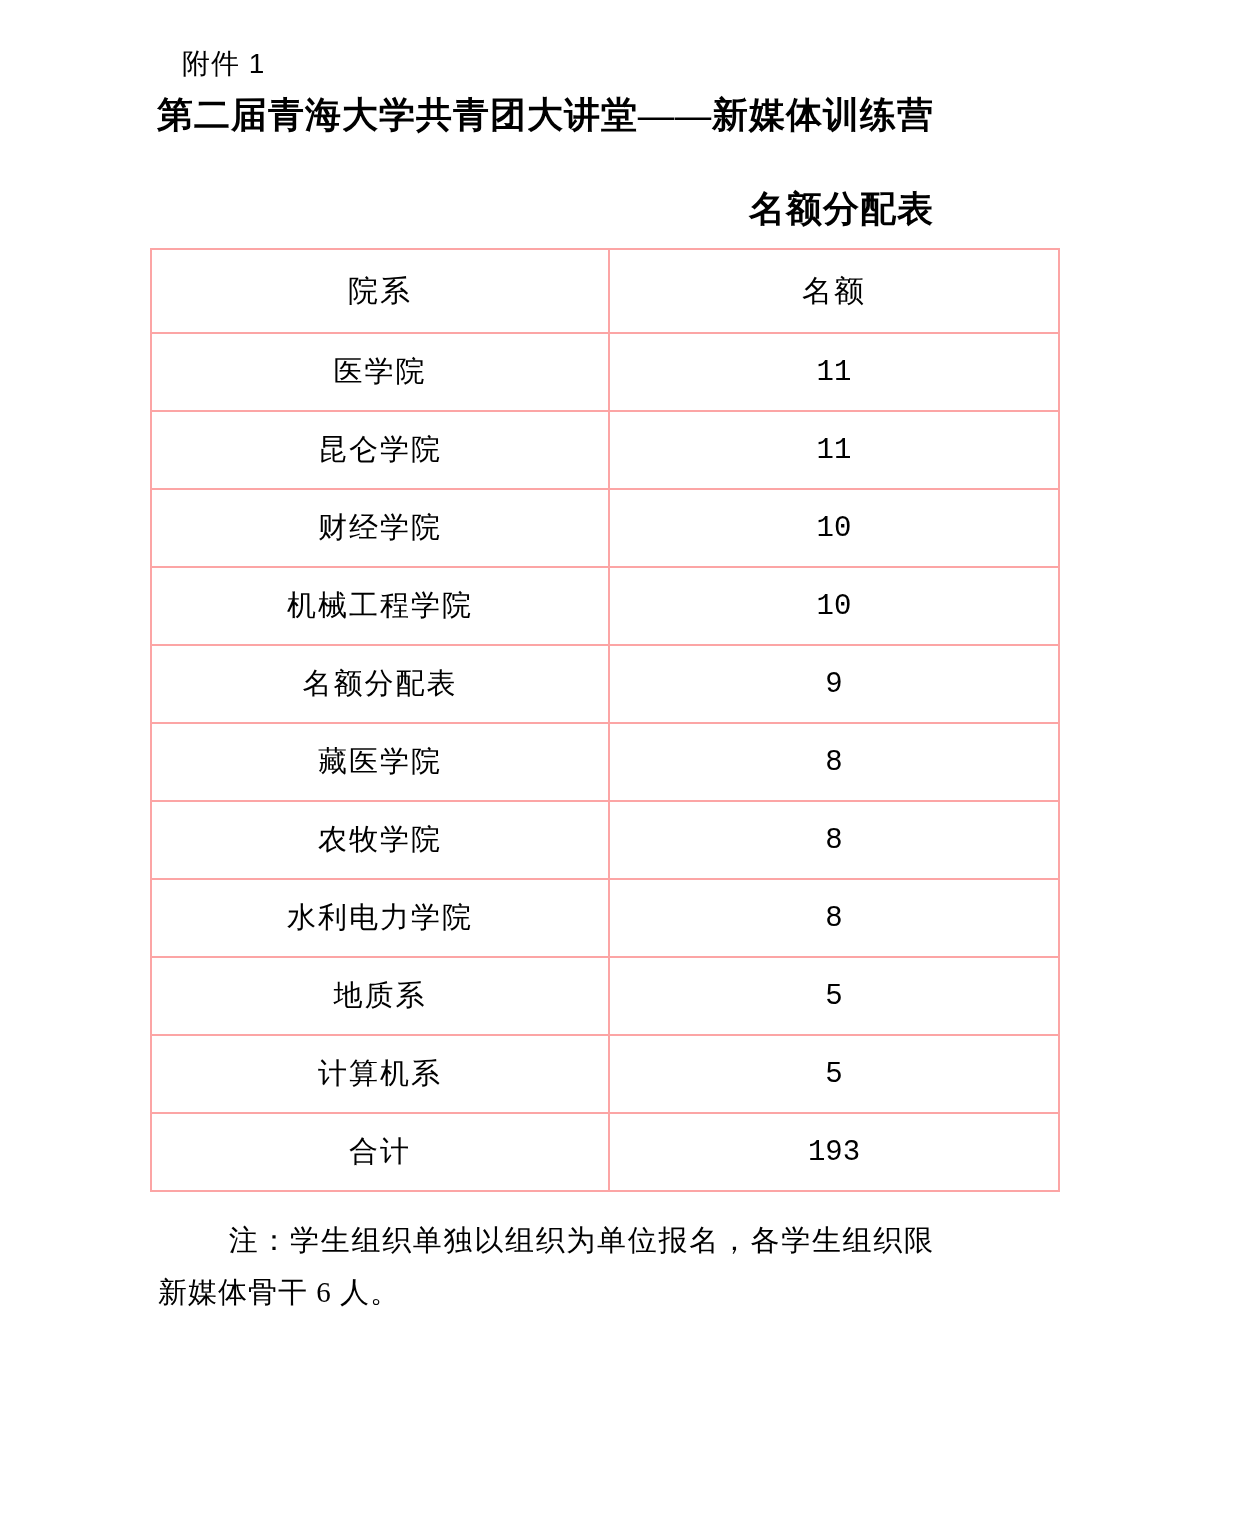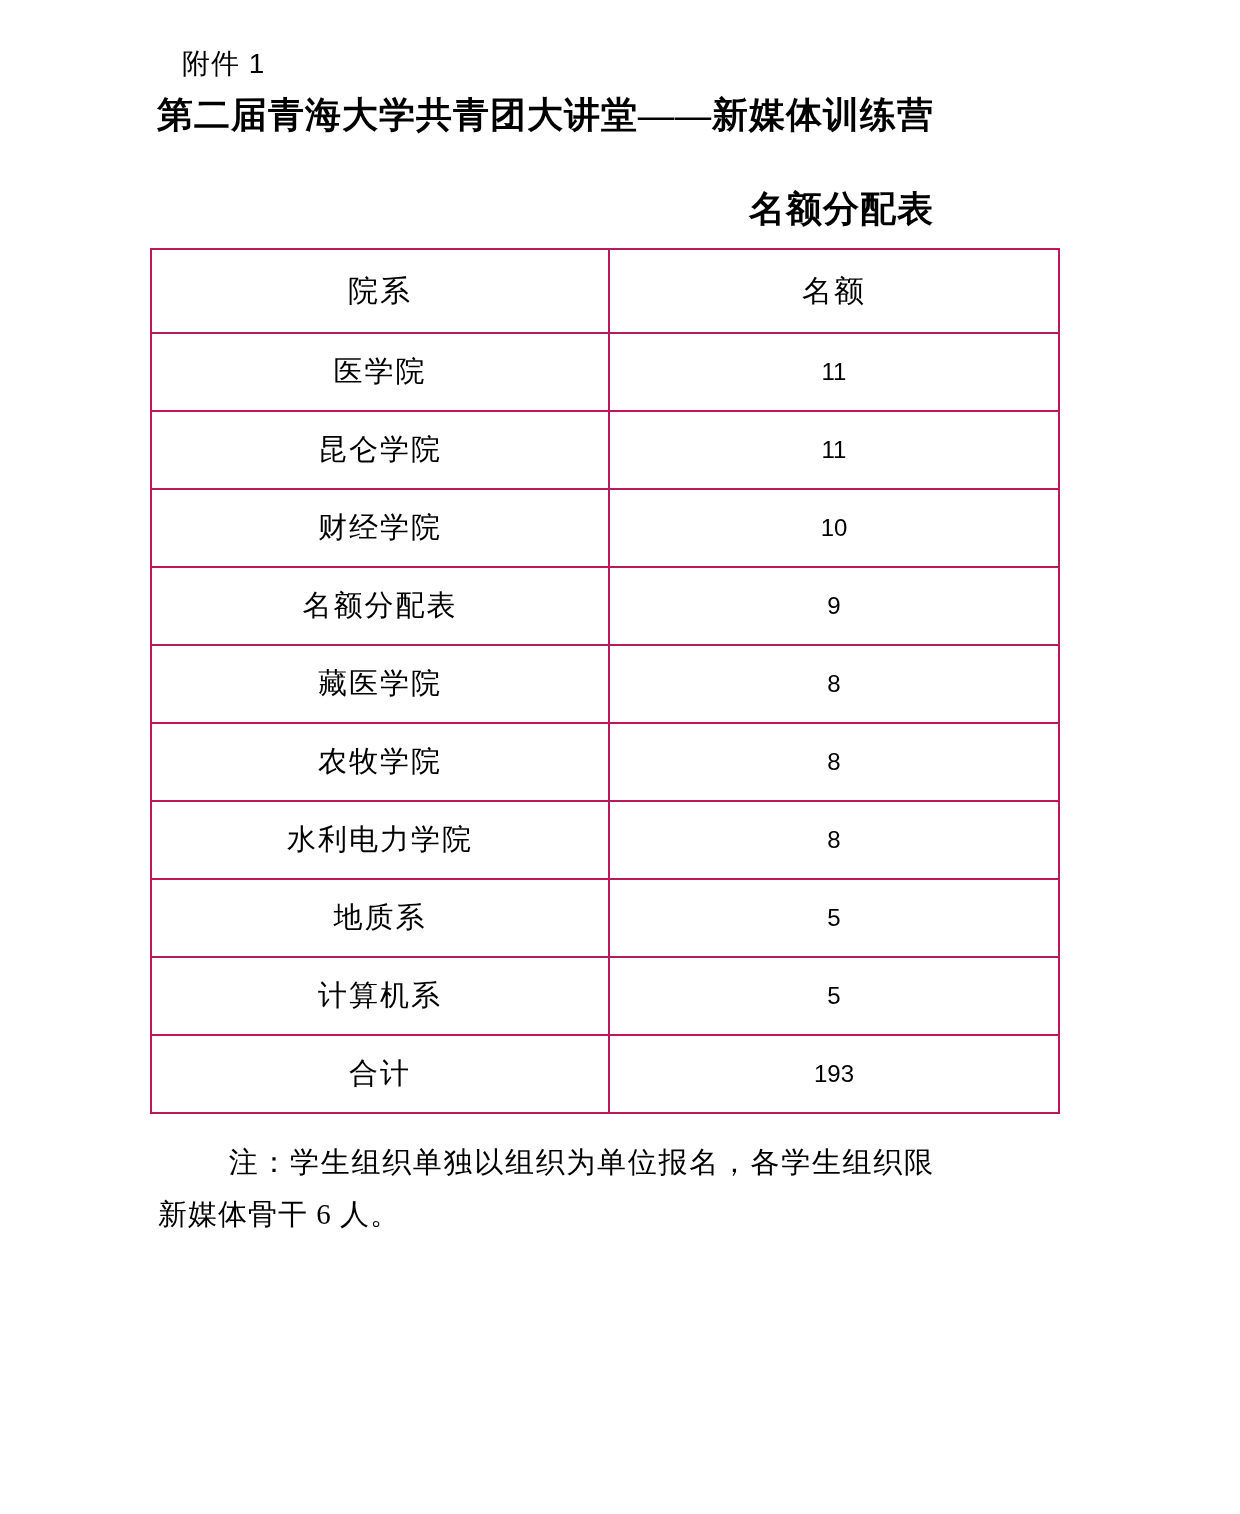--- a/index.html
+++ b/index.html
@@ -42,33 +42,33 @@
     display: block;
     margin-top: 40px;
   }
   table.quota-table {
     width: 908px;
     margin: 12px auto 0 auto;
     border-collapse: collapse;
     table-layout: fixed;
   }
   table.quota-table td {
-    border: 2px solid #be185d;
+    border: 2px solid #fca5a5;
     height: 76px;
     text-align: center;
     vertical-align: middle;
     font-size: 29px;
     font-family: "Liberation Serif", "DejaVu Serif", serif;
     letter-spacing: 2px;
     padding: 0 24px;
   }
   table.quota-table td.num {
-    font-family: Liberation Sans, sans-serif;
+    font-family: Liberation Mono, monospace;
     letter-spacing: 0;
-    font-size: 24px;
+    font-size: 29px;
   }
   table.quota-table tr.header td {
     font-size: 30px;
     font-weight: normal;
     height: 82px;
   }
   table.quota-table col.c1 { width: 458px; }
   table.quota-table col.c2 { width: 450px; }
   .note {
     margin: 22px 0 0 8px;
@@ -110,20 +110,24 @@
       </tr>
       <tr>
         <td>昆仑学院</td>
         <td class="num">11</td>
       </tr>
       <tr>
         <td>财经学院</td>
         <td class="num">10</td>
       </tr>
       <tr>
+        <td>机械工程学院</td>
+        <td class="num">10</td>
+      </tr>
+      <tr>
         <td>名额分配表</td>
         <td class="num">9</td>
       </tr>
       <tr>
         <td>藏医学院</td>
         <td class="num">8</td>
       </tr>
       <tr>
         <td>农牧学院</td>
         <td class="num">8</td>

